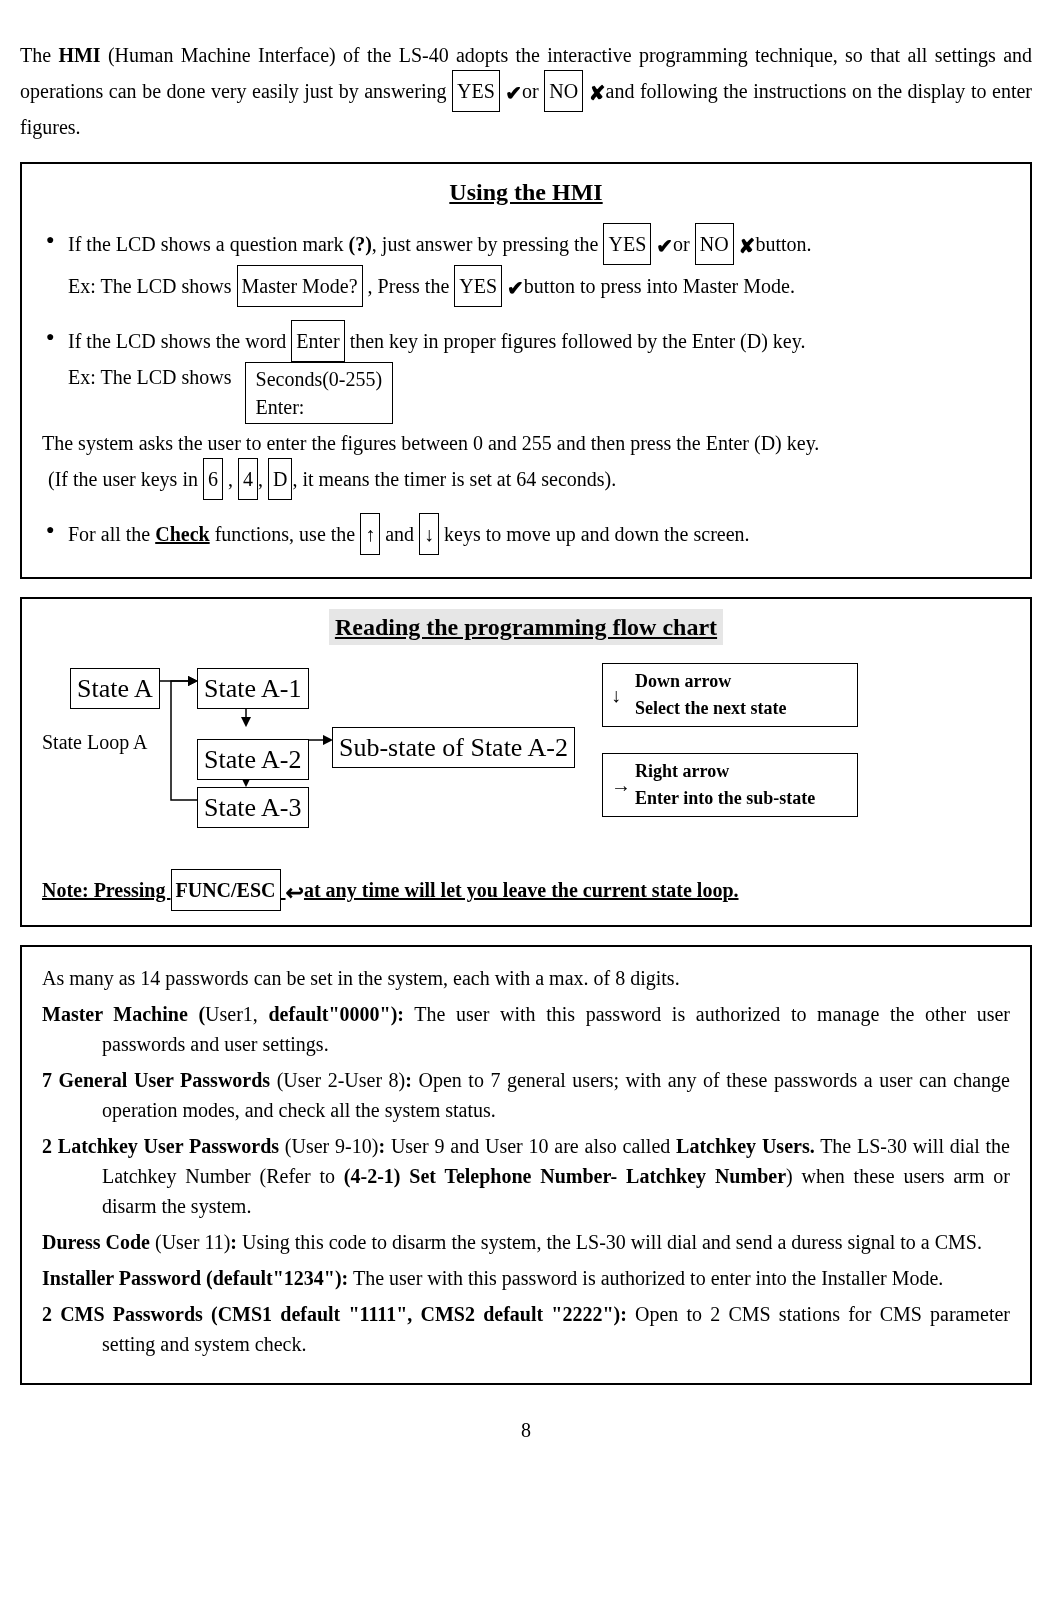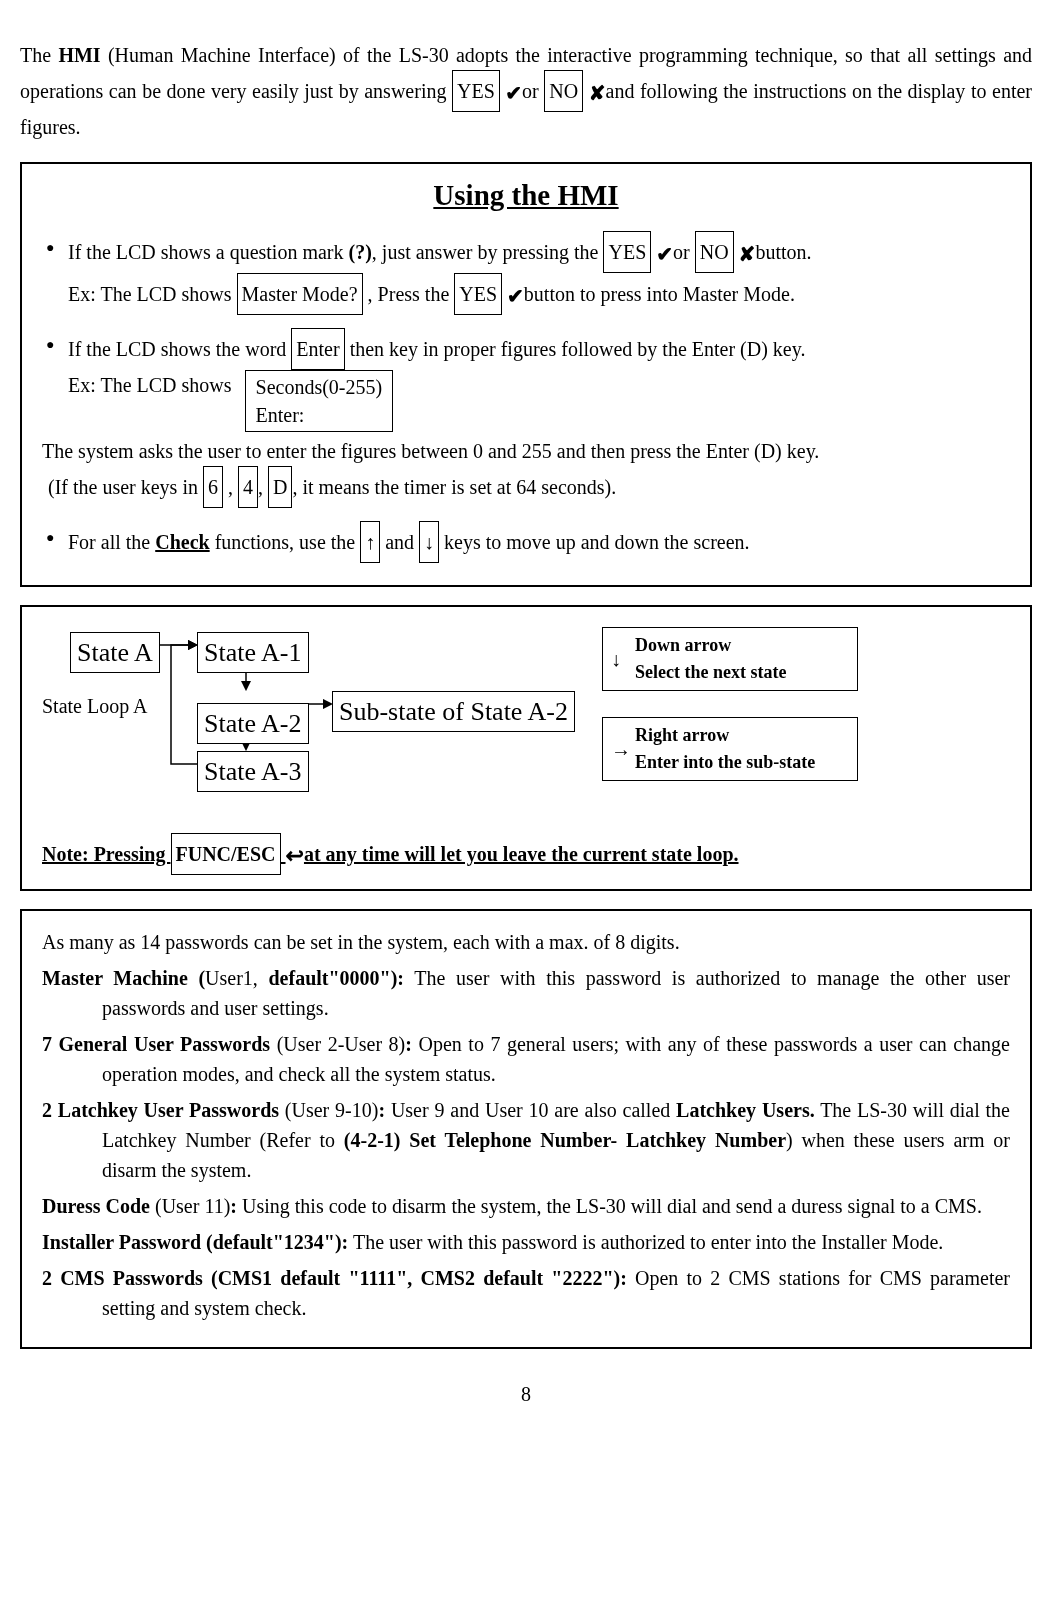--- a/index.html
+++ b/index.html
@@ -21,21 +21,21 @@
   }
   .section-box {
     border: 2px solid #000;
     padding: 10px 20px 18px 20px;
     margin: 18px 0;
   }
   .section-title {
     text-align: center;
     font-weight: bold;
     text-decoration: underline;
-    font-size: 29px;
+    font-size: 24px;
     margin-bottom: 8px;
   }
   .section-title.hl {
     display: inline-block;
     background: #e6e6e6;
     padding: 0 6px;
   }
   .center-wrap { text-align: center; }
   ul.bullets {
     list-style: none;
@@ -120,21 +120,21 @@
     text-indent: -60px;
   }
   .pw-intro { text-align: center; margin: 6px 0 24px 0;}
   .page-num { text-align: center; margin-top: 30px; font-size: 20px;}
   .return-icon { font-size:22px; display:inline-block; vertical-align:middle;}
 </style>
 </head>
 <body>
 
 <p class="intro">
-  <span>The </span><b><span>HMI</span></b><span> (Human Machine Interface) of the LS-30 adopts the interactive programming technique, so that all settings and operations can be done very easily just by answering </span><span class="boxed-key">YES</span>
+  <span>The </span><b><span>HMI</span></b><span> (Human Machine Interface) of the LS-40 adopts the interactive programming technique, so that all settings and operations can be done very easily just by answering </span><span class="boxed-key">YES</span>
   <span class="check-icon">✔</span><span>or </span><span class="boxed-key">NO</span>
   <span class="x-icon">✘</span><span>and following the instructions on the display to enter figures.</span>
 </p>
 
 <div class="section-box">
   <div class="center-wrap"><span class="section-title">Using the HMI</span></div>
   <ul class="bullets">
     <li>
       <span>If the LCD shows a question mark </span><b><span>(?)</span></b><span>, just answer by pressing the </span><span class="boxed-key">YES</span>
       <span class="check-icon">✔</span><span>or </span><span class="boxed-key">NO</span>
@@ -158,20 +158,21 @@
     <span>(If the user keys in </span><span class="boxed-key">6</span><span> , </span><span class="boxed-key">4</span><span>, </span><span class="boxed-key">D</span><span>, it means the timer is set at 64 seconds).</span>
   </div>
   <ul class="bullets">
     <li>
       <span>For all the </span><b><u><span>Check</span></u></b><span> functions, use the </span><span class="boxed-key">↑</span><span> and </span><span class="boxed-key">↓</span><span> keys to move up and down the screen.</span>
     </li>
   </ul>
 </div>
 
 <div class="section-box" style="padding-bottom:14px;">
+  <div class="center-wrap"><span class="section-title hl">Reading the programming flow chart</span></div>
 
   <div class="flow-area">
     <svg class="flow-svg" viewBox="0 0 960 200">
       <defs>
         <marker id="ah" viewBox="0 0 10 10" refX="8" refY="5" markerWidth="7" markerHeight="7" orient="auto">
           <path d="M0 0 L10 5 L0 10 z" fill="#000"></path>
         </marker>
       </defs>
 
       <line x1="100" y1="18" x2="150" y2="18" stroke="#000" stroke-width="1.5" marker-end="url(#ah)"></line>

